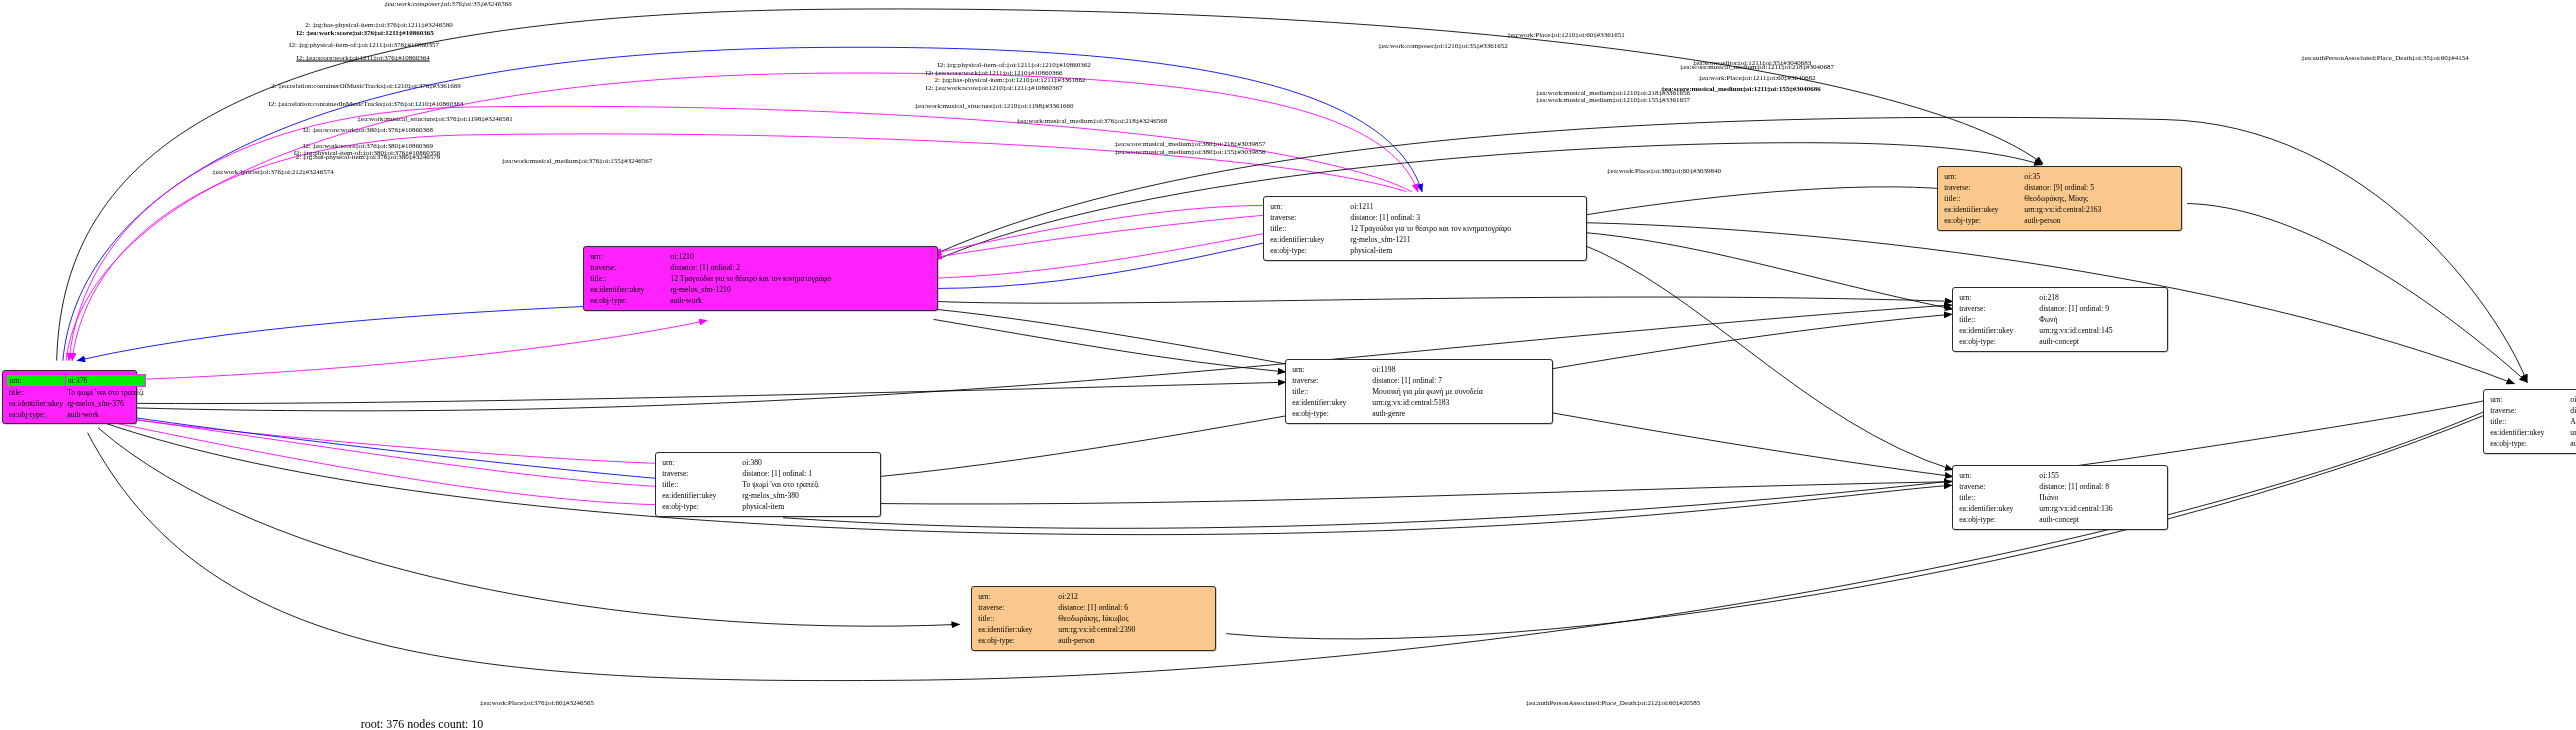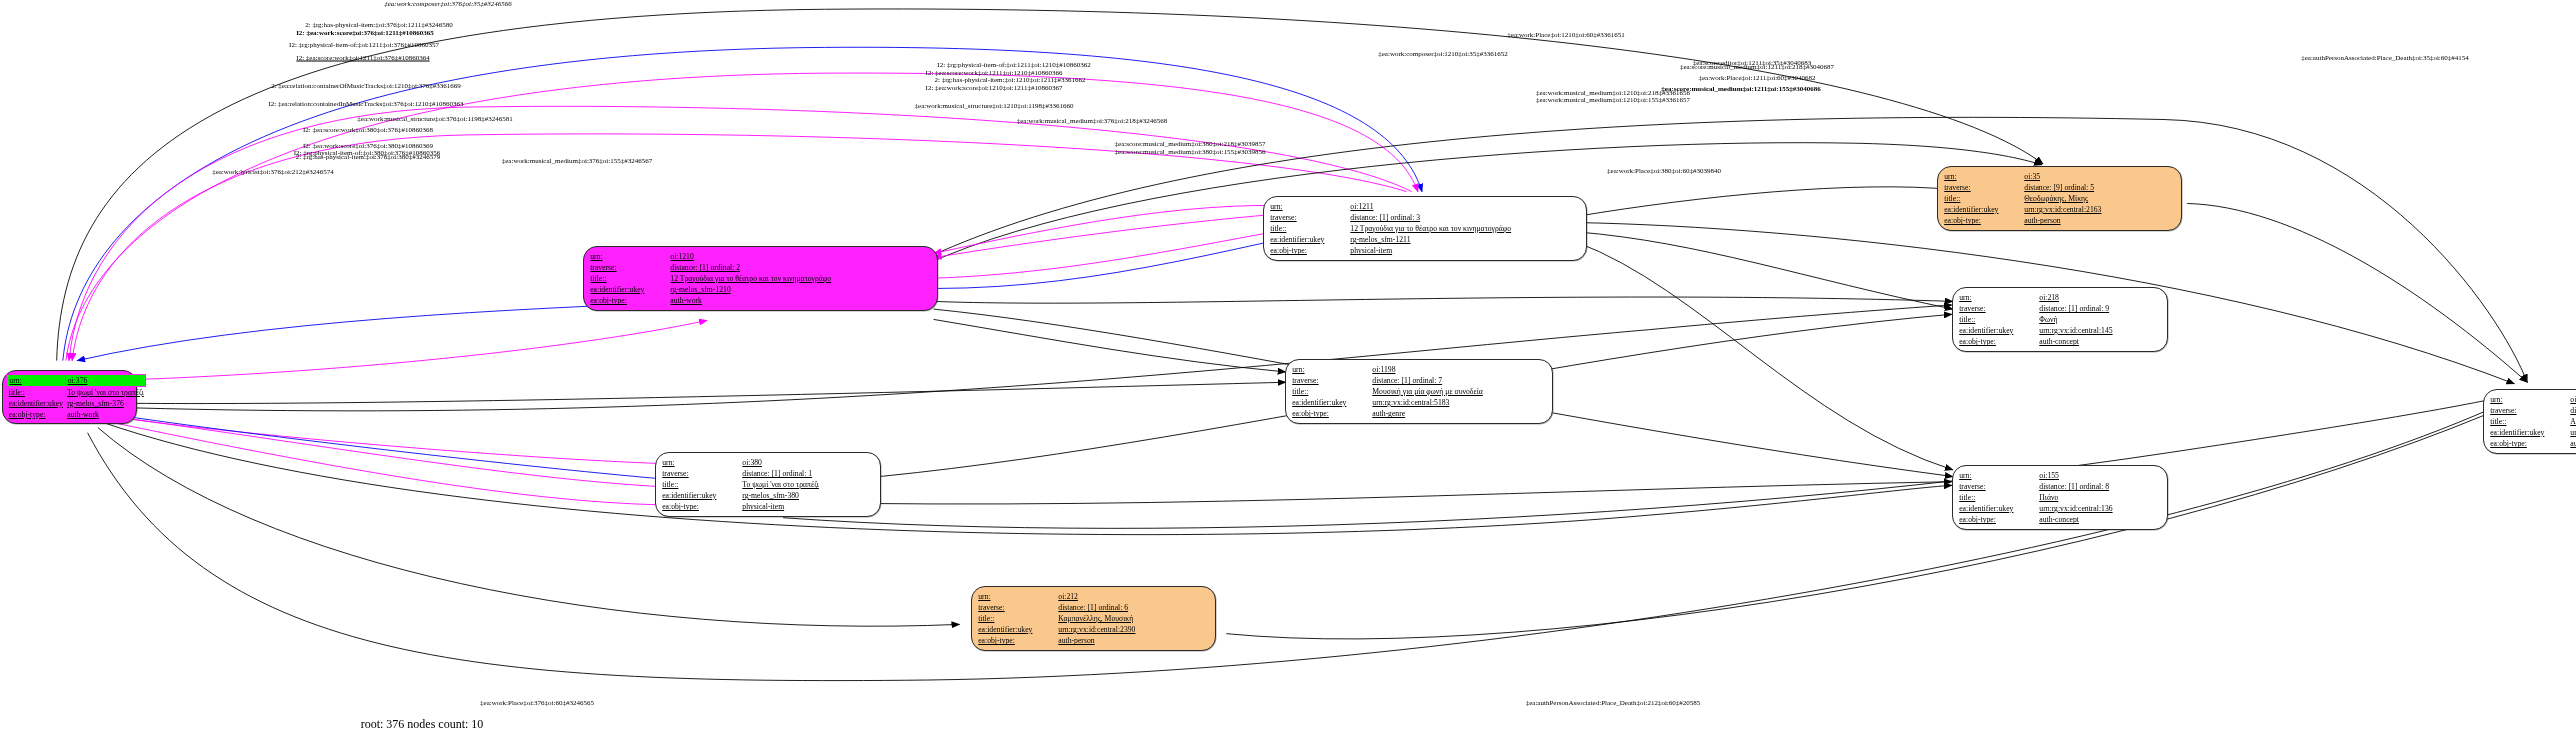--- a/index.html
+++ b/index.html
@@ -20,25 +20,24 @@
     left:0;top:0;
     width:2723px;
     height:730px;
     pointer-events:none;
   }
   
   .node{
     position:absolute;
     box-sizing:border-box;
     border:0.8px solid #2b2b2b;
-    border-radius:14px;
+    border-radius:3px;
     background:#ffffff;
     padding:3.6px 5.2px 3.6px 5.2px;
     box-shadow:0.5px 0.5px 0 rgba(0,0,0,.35);
-    text-decoration:underline;
   }
   .node table{
     border-collapse:collapse;
     border-spacing:0;
     width:100%;
   }
   .node td{
     font-size:7.7px;
     line-height:1.45;
     padding:0 2.1px 0 1px;
@@ -410,42 +409,42 @@
           <tr>
         <td class="k">urn:</td>
         <td class="v">oi:212</td>
       </tr>
       <tr>
         <td class="k">traverse:</td>
         <td class="v">distance: [1]      ordinal: 6</td>
       </tr>
       <tr>
         <td class="k">title::</td>
-        <td class="v">Καμπανέλλης, Μουσική</td>
+        <td class="v">Θεοδωράκης, Ιάκωβος</td>
       </tr>
       <tr>
         <td class="k">ea:identifier:ukey</td>
         <td class="v">urn:rg:vx:id:central:2390</td>
       </tr>
       <tr>
         <td class="k">ea:obj-type:</td>
         <td class="v">auth-person</td>
       </tr>
     </tbody>
       </table>
   </div>
 
   <div class="elabel" style="left:448px; top:4.1px;font-style:italic;">‡ea:work:composer‡oi:376‡oi:35‡#3246566</div>
   <div class="elabel" style="left:379px; top:25px;">2: ‡rg:has-physical-item:‡oi:376‡oi:1211‡#3246580</div>
   <div class="elabel" style="left:365px; top:33px;font-weight:bold;">I2: ‡ea:work:score‡oi:376‡oi:1211‡#10860365</div>
   <div class="elabel" style="left:364px; top:45px;">I2: ‡rg:physical-item-of:‡oi:1211‡oi:376‡#10860357</div>
   <div class="elabel" style="left:363px; top:58px;text-decoration:underline;">I2: ‡ea:score:work‡oi:1211‡oi:376‡#10860364</div>
 
   <div class="elabel" style="left:1566px; top:35px;">‡ea:work:Place‡oi:1210‡oi:60‡#3361651</div>
-  <div class="elabel" style="left:1443px; top:54px;text-align:center;">‡ea:work:composer‡oi:1210‡oi:35‡#3361652</div>
+  <div class="elabel" style="left:1443px; top:46px;text-align:center;">‡ea:work:composer‡oi:1210‡oi:35‡#3361652</div>
   <div class="elabel" style="left:1752px; top:63px;">‡ea:score:editor‡oi:1211‡oi:35‡#3040683</div>
   <div class="elabel" style="left:2385px; top:58px;">‡ea:authPersonAssociated:Place_Death‡oi:35‡oi:60‡#4154</div>
   <div class="elabel" style="left:1757px; top:78px;">‡ea:work:Place‡oi:1211‡oi:60‡#3040682</div>
 
   <div class="elabel" style="left:1014px; top:65px;">I2: ‡rg:physical-item-of:‡oi:1211‡oi:1210‡#10860362</div>
   <div class="elabel" style="left:994px; top:73px;">I2: ‡ea:score:work‡oi:1211‡oi:1210‡#10860366</div>
   <div class="elabel" style="left:1010px; top:80px;">2: ‡rg:has-physical-item:‡oi:1210‡oi:1211‡#3361662</div>
   <div class="elabel" style="left:994px; top:88px;">I2: ‡ea:work:score‡oi:1210‡oi:1211‡#10860367</div>
 
   <div class="elabel" style="left:1757px; top:67px;">‡ea:score:musical_medium‡oi:1211‡oi:218‡#3040687</div>

